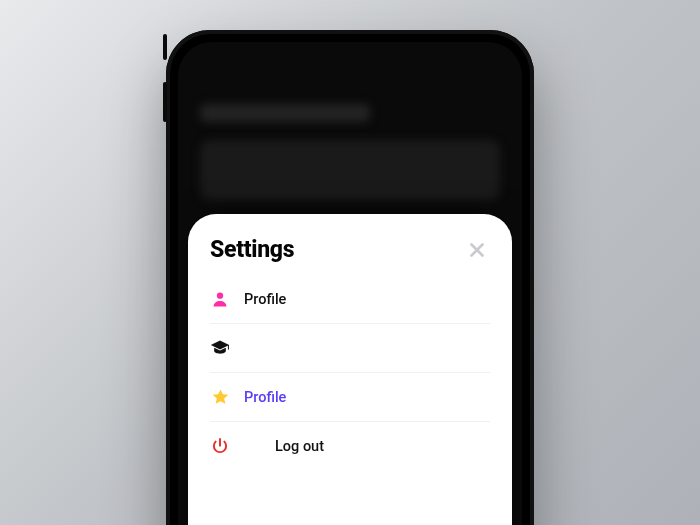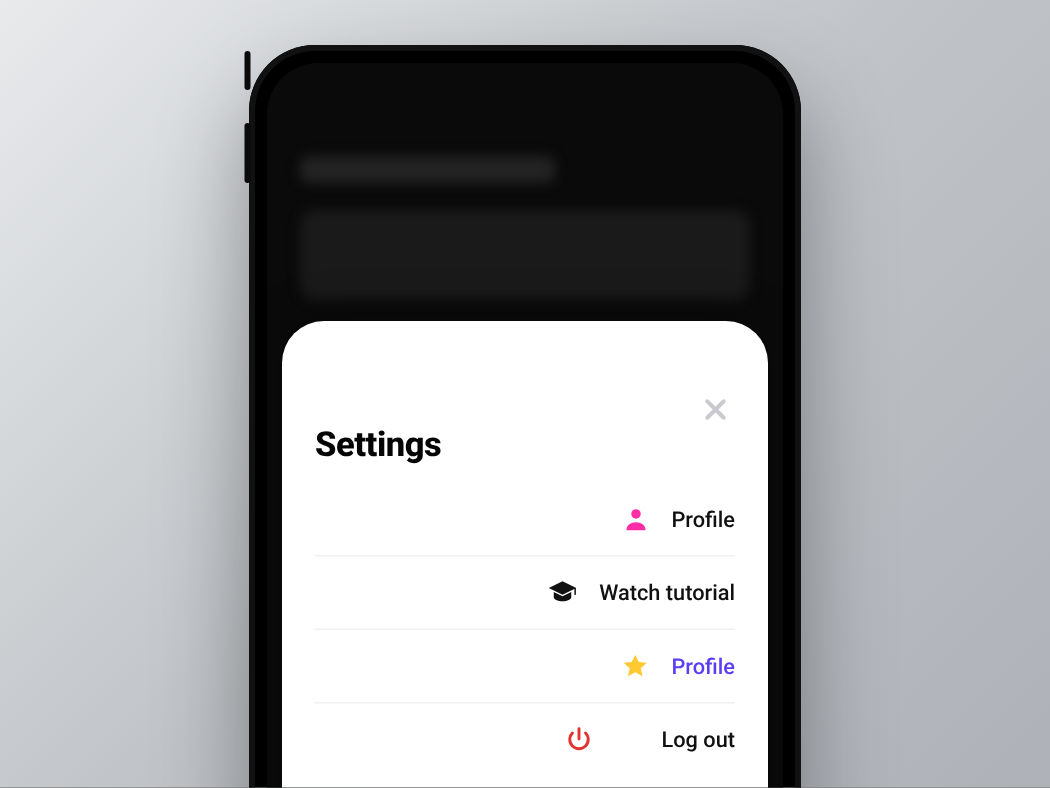--- a/index.html
+++ b/index.html
@@ -81,37 +81,35 @@
     display: flex;
     align-items: center;
     justify-content: space-between;
     margin-bottom: 12px;
   }
   .sheet-title {
     font-size: 23px;
     font-weight: 800;
     letter-spacing: -0.3px;
     color: #050505;
-    margin-top: 47px;
   }
   .close {
     width: 26px; height: 26px;
     display: flex;
     align-items: center;
     justify-content: center;
     cursor: pointer;
   }
   .row {
     display: flex;
     align-items: center;
     gap: 14px;
     height: 48px;
     border-bottom: 1px solid #f0f0f2;
     cursor: pointer;
-    justify-content: flex-end;
   }
   .row:last-child { border-bottom: none; gap: 45px; }
   .row .label {
     font-size: 14.5px;
     color: #111;
     font-weight: 500;
   }
   .row .label.accent {
     color: #5b3df5;
   }
@@ -159,21 +157,20 @@
         </div>
 
         <div class="row">
           <span class="ico">
             <svg width="20" height="18" viewBox="0 0 24 20">
               <path d="M12 1 L23 6.4 L12 11.8 L1 6.4 Z" fill="#111"></path>
               <path d="M5 9.6 v4.1 c0 1.6 3.1 3.2 7 3.2 s7-1.6 7-3.2 V9.6 l-7 3.4z" fill="#111"></path>
               <rect x="21.5" y="6.4" width="1.2" height="5.5" fill="#111"></rect>
             </svg>
           </span>
-          <span class="label">Watch tutorial</span>
         </div>
 
         <div class="row">
           <span class="ico">
             <svg width="19" height="19" viewBox="0 0 24 24">
               <path d="M12 1.8l2.95 6.24 6.85.62-5.16 4.6 1.55 6.7L12 16.6l-6.19 3.36 1.55-6.7L2.2 8.66l6.85-.62z" fill="#ffc933"></path>
             </svg>
           </span>
           <span class="label accent">Profile</span>
         </div>

